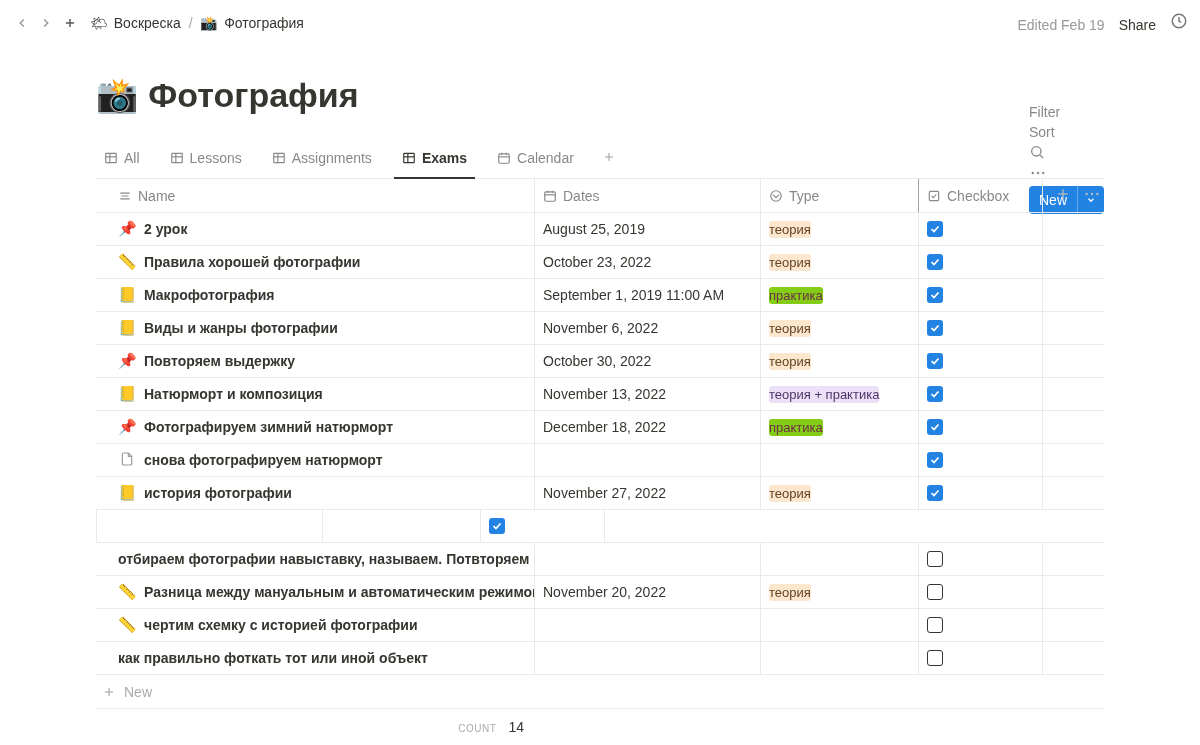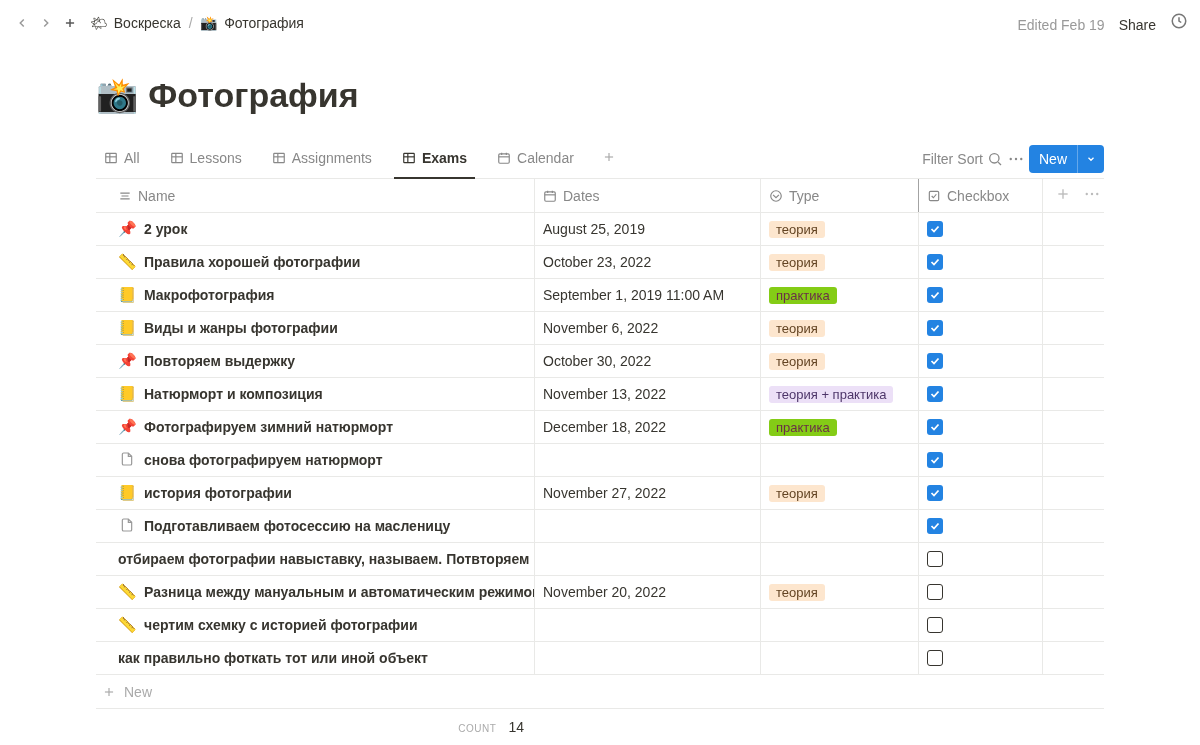--- a/index.html
+++ b/index.html
@@ -55,21 +55,21 @@
     height: 100%;
     color: #888;
     cursor: pointer;
     font-size: 14px;
     border-bottom: 2px solid transparent;
     margin-bottom: -1px;
   }
   .view-tab.active { color: #37352f; font-weight: 600; border-bottom-color: #37352f; }
   .view-tab .table-icon { display: inline-flex; }
   .add-view { color: #aaa; cursor: pointer; padding: 0 6px; }
-  .views-right { display: flex; align-items: center; gap: 4px; color: #888; }
+  .views-right { display: flex; align-items: flex-start; gap: 4px; color: #888; flex-direction: column; }
   .views-right .txt { cursor: pointer; font-size: 14px; }
   .search-icon, .dots-icon { cursor: pointer; display: flex; }
   .new-btn {
     display: flex;
     align-items: center;
     background: #2383e2;
     color: #fff;
     height: 28px;
     border-radius: 4px;
     font-size: 14px;
@@ -90,21 +90,21 @@
   .thead .icon { display: inline-flex; }
 
   .trow { display: flex; border-bottom: 1px solid #e9e9e7; height: 33px; align-items: center; font-size: 14px; }
   .trow .c-name { width: 438px; display: flex; align-items: center; gap: 8px; padding-left: 22px; font-weight: 600; overflow: hidden; white-space: nowrap; }
   .trow .emoji { width: 18px; text-align: center; font-size: 15px; }
   .trow .c-dates { width: 226px; border-left: 1px solid #e9e9e7; padding-left: 8px; height: 100%; display: flex; align-items: center; }
   .trow .c-type { width: 158px; border-left: 1px solid #e9e9e7; padding-left: 8px; height: 100%; display: flex; align-items: center; }
   .trow .c-check { width: 124px; border-left: 1px solid #e9e9e7; padding-left: 8px; height: 100%; display: flex; align-items: center; }
   .trow .c-rest { flex: 1; border-left: 1px solid #e9e9e7; height: 100%; }
 
-  .tag { display: inline-block; padding: 1px 7px; border-radius: 3px; font-size: 13px; }
+  .tag { display: inline-block; padding: 1px 0; border-radius: 3px; font-size: 13px; }
   .tag-orange { background: #fde6ce; color: #624322; }
   .tag-pink   { background: #84cc16; color: #6a3046; }
   .tag-purple { background: #ece0f7; color: #4d3569; }
 
   .checkbox { width: 16px; height: 16px; border-radius: 3px; display: flex; align-items: center; justify-content: center; cursor: pointer; }
   .checkbox.checked { background: #2383e2; }
   .checkbox.unchecked { border: 1.5px solid #37352f; }
 
   .addrow { height: 34px; display: flex; align-items: center; color: #aaa; gap: 8px; padding-left: 6px; border-bottom: 1px solid #e9e9e7; cursor: pointer; }
   .countrow { height: 36px; display: flex; align-items: center; }
@@ -479,27 +479,20 @@
           <div class="c-check">
             <div class="checkbox checked">
               <svg width="12" height="12" viewBox="0 0 24 24" fill="none" stroke="#fff" stroke-width="3.5">
                 <polyline points="5 12 10 17 19 7"></polyline>
               </svg>
             </div>
           </div>
           <div class="c-rest"></div>
         </div>
         <div class="trow">
-          <div class="c-name">
-            <span class="emoji"><svg width="16" height="16" viewBox="0 0 24 24" fill="none" stroke="#999" stroke-width="1.8">
-                <path d="M14 3H7a2 2 0 0 0-2 2v14a2 2 0 0 0 2 2h10a2 2 0 0 0 2-2V8z"></path>
-                <polyline points="14 3 14 8 19 8"></polyline>
-              </svg></span>
-            <span>Подготавливаем фотосессию на масленицу</span>
-          </div>
           <div class="c-dates">
             <span></span>
           </div>
           <div class="c-type"></div>
           <div class="c-check">
             <div class="checkbox checked">
               <svg width="12" height="12" viewBox="0 0 24 24" fill="none" stroke="#fff" stroke-width="3.5">
                 <polyline points="5 12 10 17 19 7"></polyline>
               </svg>
             </div>

